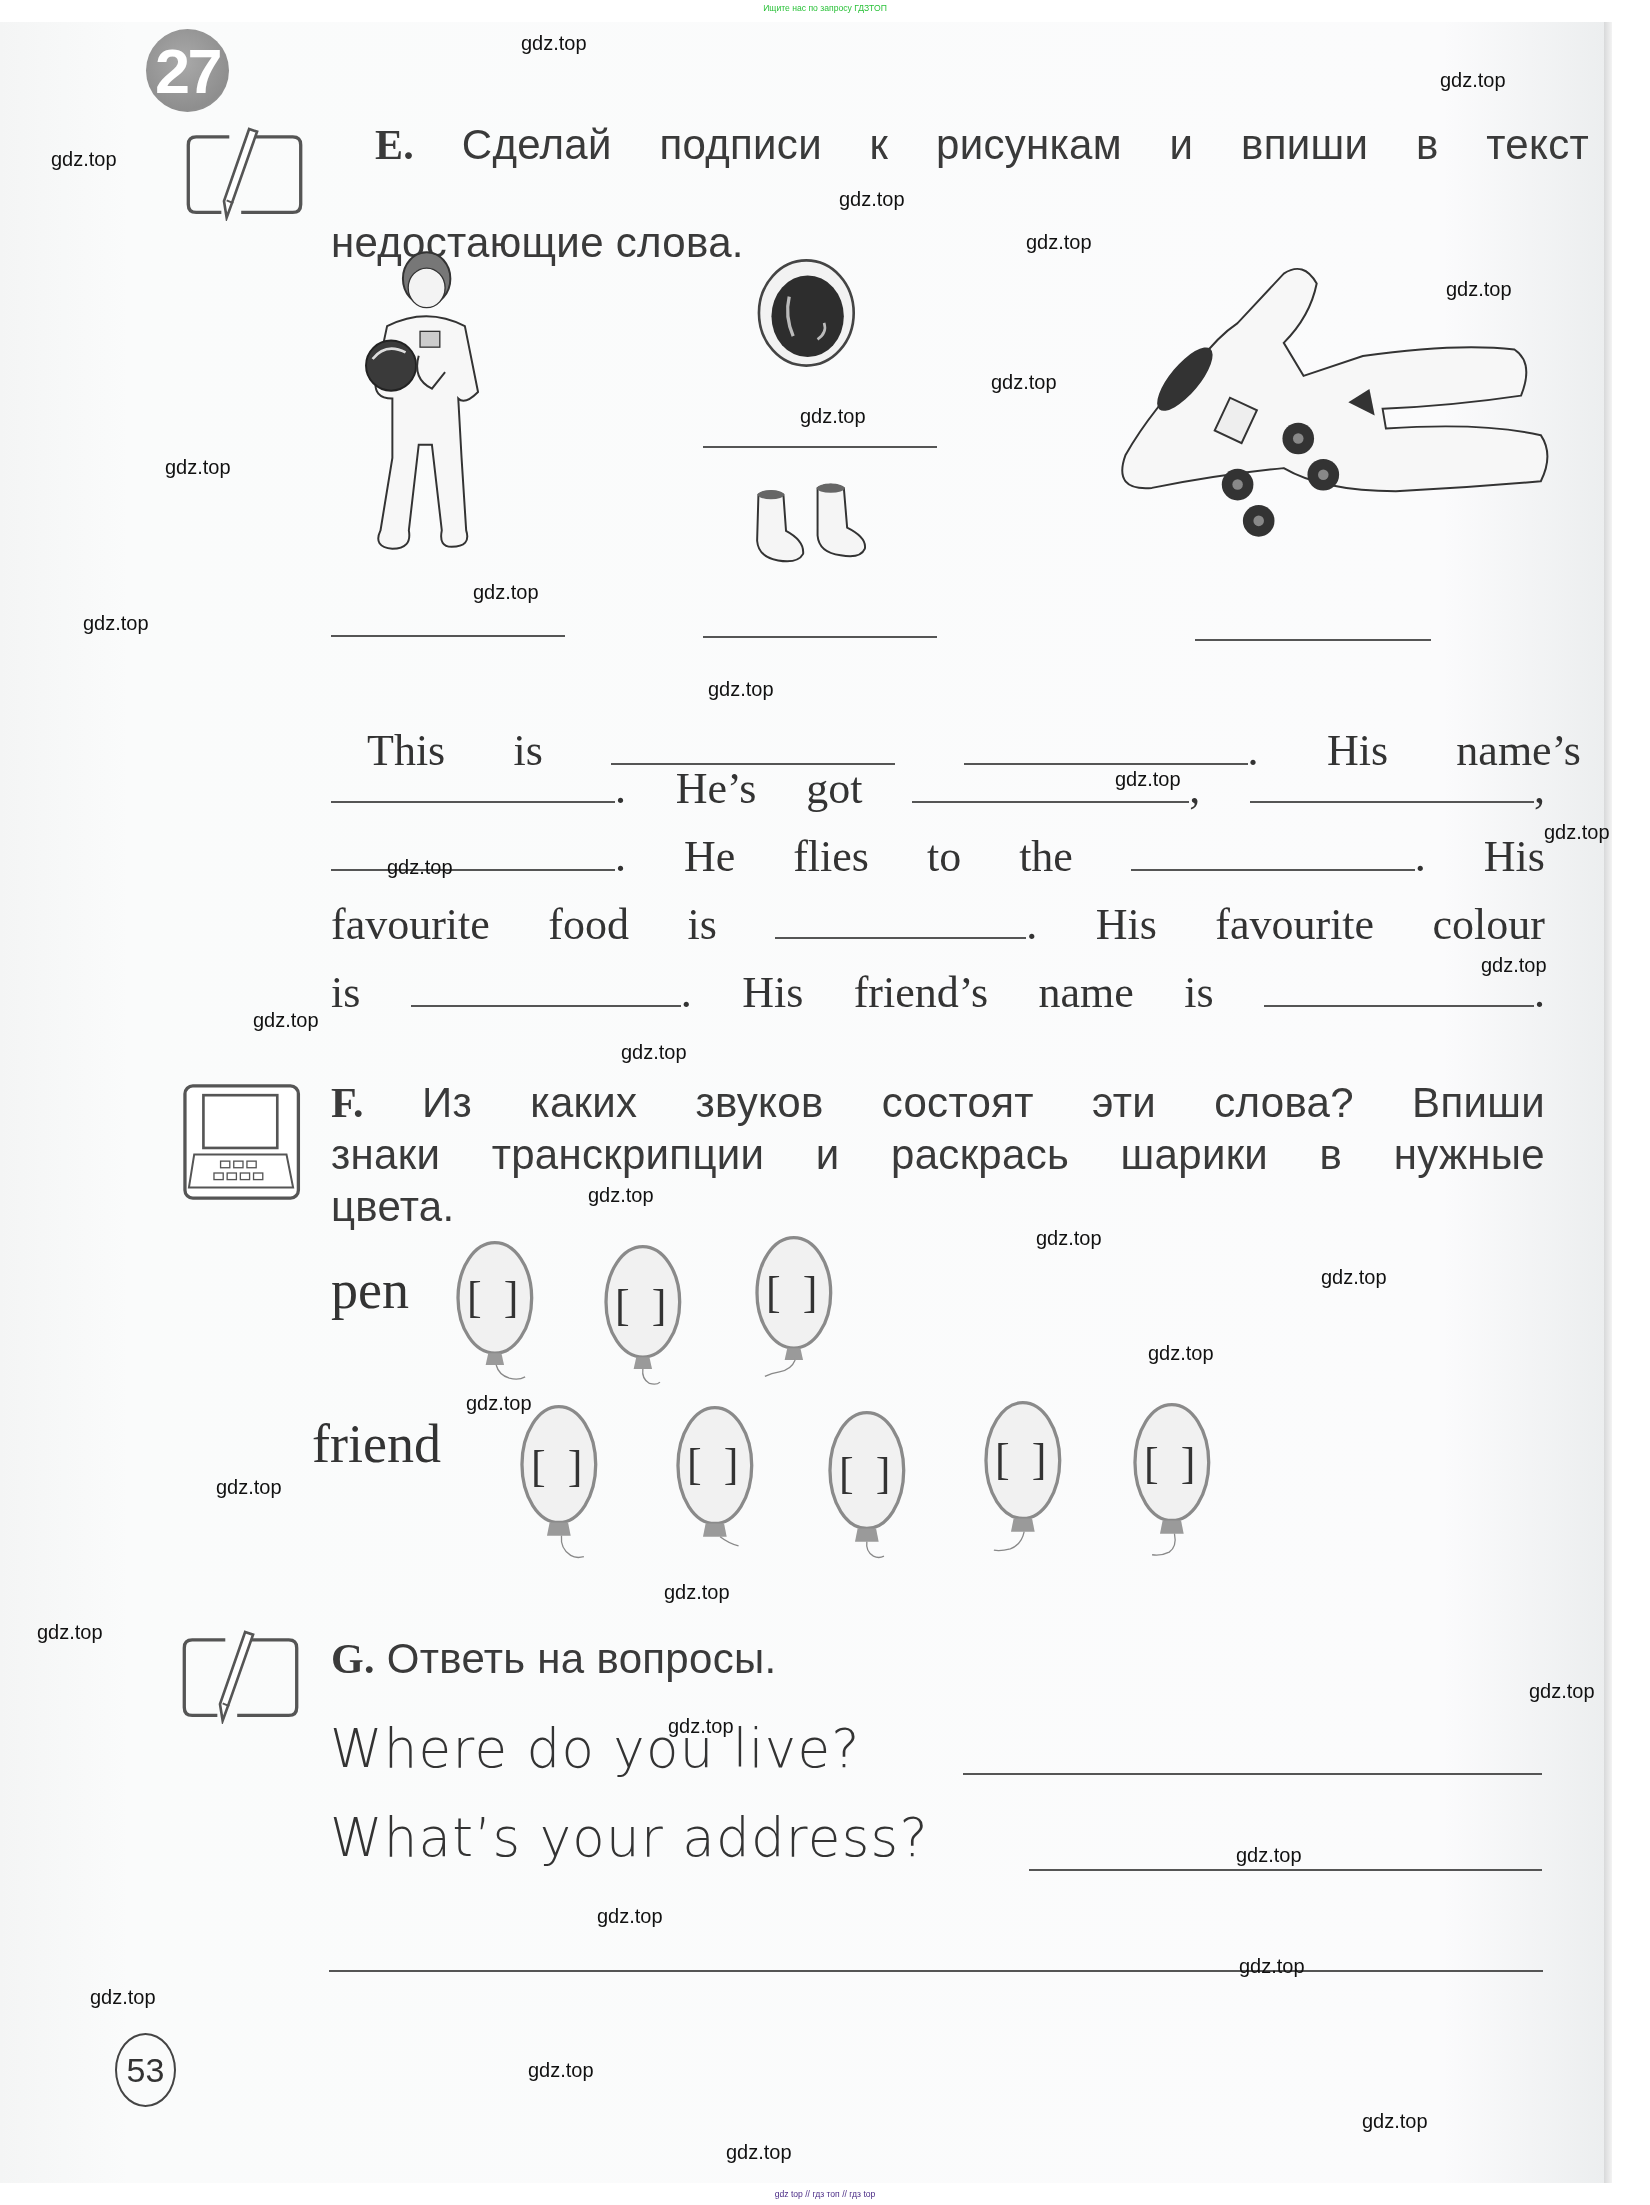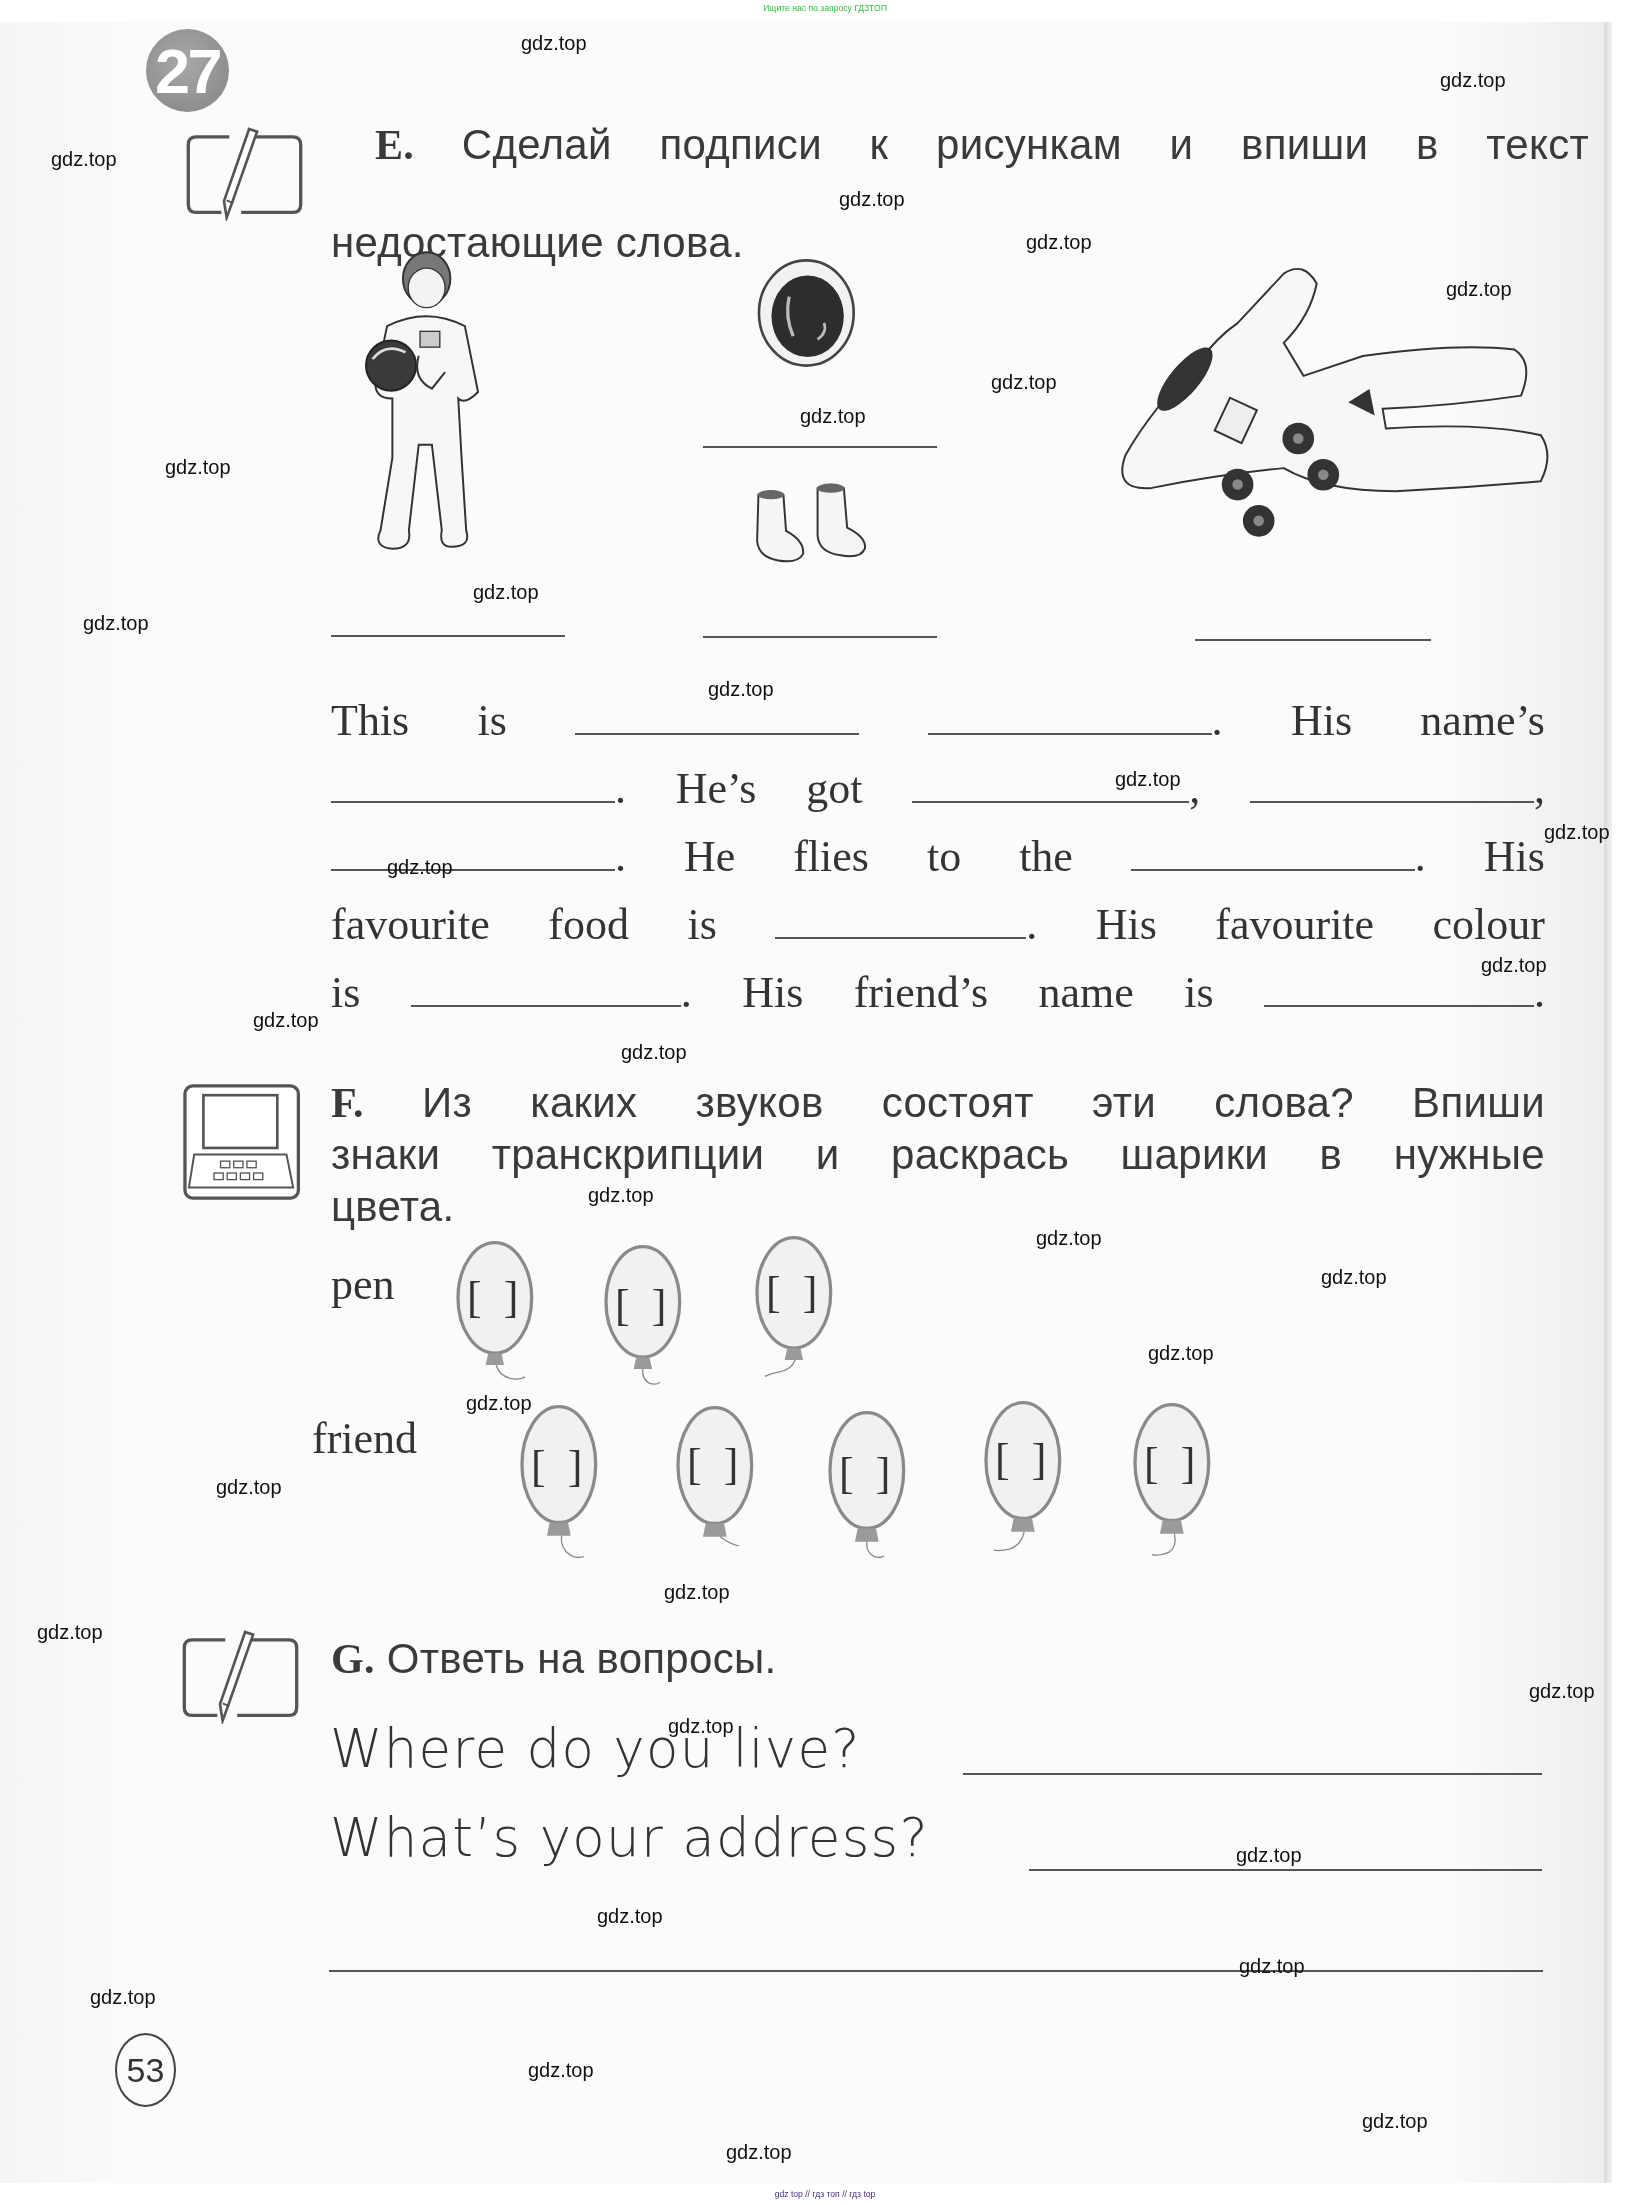--- a/index.html
+++ b/index.html
@@ -28,21 +28,21 @@
   .justify { text-align: justify; text-align-last: justify; }
 
   .serif { font-family: "Liberation Serif", serif; color: #333; font-size: 44px; }
   .blank { display: inline-block; border-bottom: 2px solid #555; height: 0; vertical-align: baseline; }
   .rule { position: absolute; height: 0; border-top: 2px solid #555; }
 
   .para-line { position: absolute; left: 331px; width: 1214px; font-family: "Liberation Serif", serif;
     font-size: 44px; color: #333; display: flex; justify-content: space-between; align-items: baseline; white-space: nowrap; }
 
   .balloon { position: absolute; }
-  .word-label { font-family: "Liberation Serif", serif; font-size: 44px; color: #333; }
+  .word-label { font-family: "Liberation Serif", serif; font-size: 54px; color: #333; }
 
   .script { font-family: "DejaVu Sans", sans-serif; font-weight: 200; color: #333; font-size: 53px; letter-spacing: 1.3px; }
 
   .page-number { left: 115px; top: 2033px; width: 61px; height: 74px; border: 2.6px solid #444; border-radius: 50%;
     display: flex; align-items: center; justify-content: center; font-size: 34px; color: #333; box-sizing: border-box; }
 
   .wm { position: absolute; font-size: 20px; color: #111; font-family: "Liberation Sans", sans-serif; }
 </style>
 </head>
 <body>
@@ -106,21 +106,21 @@
     <circle cx="230" cy="345" r="8" fill="#888"></circle>
   <circle cx="262" cy="400" r="24" fill="#333"></circle>
     <circle cx="262" cy="400" r="8" fill="#888"></circle>
   <path d="M398 220 L430 200 L438 240 Z" fill="#333"></path>
 </svg>
 
 <div class="rule" style="left:331px;top:635px;width:234px;"></div>
 <div class="rule" style="left:703px;top:636px;width:234px;"></div>
 <div class="rule" style="left:1195px;top:639px;width:236px;"></div>
 
-<div class="para-line" style="top:695px;">
+<div class="para-line" style="top:725px;margin-left:36px;">
   <span>This</span>
   <span>is</span>
   <span class="blank" style="width:284px;"></span>
   <span><span class="blank" style="width:284px;"></span><span>.</span></span>
   <span>His</span>
   <span>name’s</span>
 </div>
 <div class="para-line" style="top:763px;">
   <span><span class="blank" style="width:284px;"></span><span>.</span></span>
   <span>He’s</span>

